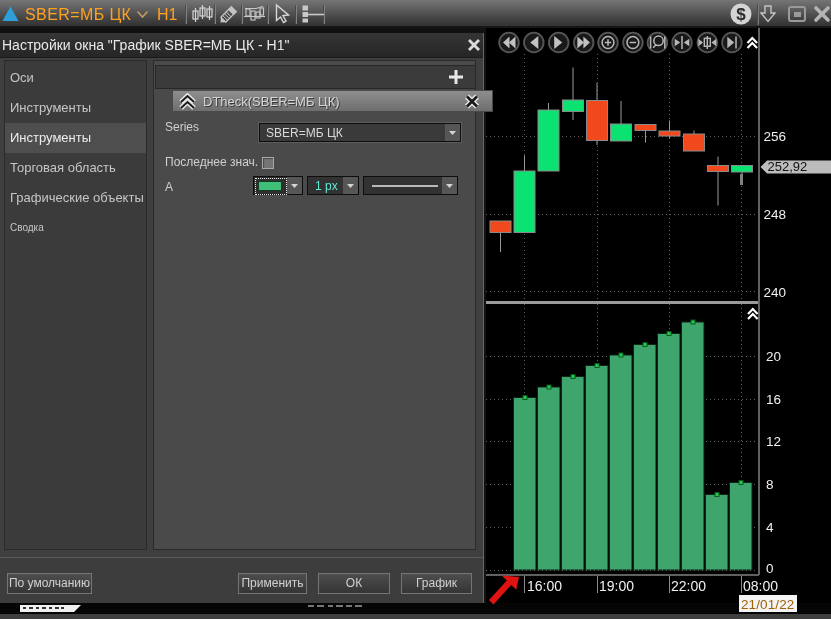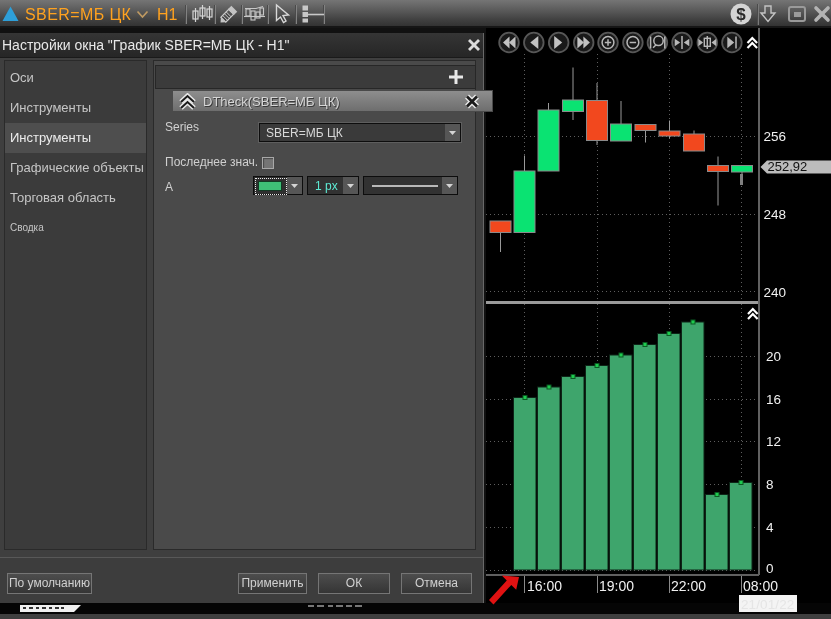--- a/index.html
+++ b/index.html
@@ -278,43 +278,43 @@
     <rect x="23" y="4" width="3" height="2"></rect>
       <rect x="29" y="4" width="4" height="2"></rect>
     <rect x="36" y="4" width="3" height="2"></rect>
       <rect x="42" y="4" width="4" height="2"></rect>
     <rect x="49" y="4" width="3" height="2"></rect>
       <rect x="55" y="4" width="4" height="2"></rect>
     <rect x="61" y="4" width="3" height="2"></rect>
   </g>
 </svg>
 <div class="abs" style="left:739px;top:595px;width:58px;height:17px;background:#f4f4f4;z-index:45;"></div>
-<div class="abs" style="left:741px;top:597px;font-size:13.5px;color:#e5e5e5;z-index:46;letter-spacing:0.1px;">21/01/22</div>
+<div class="abs" style="left:741px;top:597px;font-size:13.5px;color:#a16207;z-index:46;letter-spacing:0.1px;">21/01/22</div>
 <svg class="abs" style="left:487px;top:575px;z-index:50;" width="36" height="36">
   <polygon points="32,2 29.2,14.8 24.3,9.9 6.5,29.5 2,25 19.8,5.4 14.8,0.4" fill="#e01212"></polygon>
 </svg>
 
 <div class="abs" style="left:-6px;top:33px;width:490px;height:570px;background:#3f3f3f;border:1px solid #686868;border-top:none;box-sizing:border-box;z-index:20;">
 
   <div class="abs" style="left:0;top:0;width:488px;height:24px;background:linear-gradient(#353535,#262626);border-bottom:1px solid #1a1a1a;">
     <span class="abs" style="left:7px;top:4px;font-size:14px;color:#e8e8e8;white-space:nowrap;">Настройки окна "График SBER=МБ ЦК - H1"</span>
     <svg class="abs" style="left:472px;top:5px;" width="14" height="14">
       <g stroke="#dcdcdc" stroke-width="2.8">
           <line x1="2" y1="2" x2="12" y2="12"></line>
           <line x1="12" y1="2" x2="2" y2="12"></line>
         </g>
     </svg>
   </div>
 
   <div class="abs" style="left:9px;top:27px;width:143px;height:490px;background:#3b3b3b;border:1px solid #2a2a2a;box-sizing:border-box;padding-top:2px;">
     <div style="height:30px;line-height:30px;padding-left:5px;color:#c6c6c6;font-size:13px;white-space:nowrap;">Оси</div>
     <div style="height:30px;line-height:30px;padding-left:5px;color:#c6c6c6;font-size:13px;white-space:nowrap;">Инструменты</div>
     <div style="height:30px;line-height:30px;padding-left:5px;color:#ececec;font-size:13px;white-space:nowrap;background:#4e4e4e;">Инструменты</div>
+    <div style="height:30px;line-height:30px;padding-left:5px;color:#c6c6c6;font-size:13px;white-space:nowrap;">Торговая область</div>
     <div style="height:30px;line-height:30px;padding-left:5px;color:#c6c6c6;font-size:13px;white-space:nowrap;">Графические объекты</div>
-    <div style="height:30px;line-height:30px;padding-left:5px;color:#c6c6c6;font-size:13px;white-space:nowrap;">Торговая область</div>
     <div style="height:30px;line-height:30px;padding-left:5px;color:#c6c6c6;font-size:10px;white-space:nowrap;">Сводка</div>
   </div>
 
   <div class="abs" style="left:158px;top:27px;width:323px;height:490px;background:#4a4a4a;border:1px solid #2a2a2a;box-sizing:border-box;">
 
     <div class="abs" style="left:1px;top:4px;width:319px;height:22px;background:#3b3b3b;border:1px solid #272727;">
       <svg class="abs" style="left:292px;top:3px;" width="16" height="16">
         <g stroke="#e8e8e8" stroke-width="3">
             <line x1="8" y1="1" x2="8" y2="15"></line>
             <line x1="1" y1="8" x2="15" y2="8"></line>
@@ -382,15 +382,15 @@
             <polygon points="4,7 11,7 7.5,11" fill="#d4d4d4"></polygon>
           </svg>
       </div>
     </div>
   </div>
 
   <div class="abs" style="left:0;top:524px;width:488px;height:45px;background:#3d3d3d;border-top:1px solid #585858;">
     <div class="abs" style="left:12px;top:15px;width:85px;height:21px;background:linear-gradient(#4d4d4d,#353535);border:1px solid #757575;box-sizing:border-box;color:#d0d0d0;font-size:12px;text-align:center;line-height:19px;white-space:nowrap;">По умолчанию</div>
     <div class="abs" style="left:243px;top:15px;width:69px;height:21px;background:linear-gradient(#4d4d4d,#353535);border:1px solid #757575;box-sizing:border-box;color:#d0d0d0;font-size:12px;text-align:center;line-height:19px;white-space:nowrap;">Применить</div>
     <div class="abs" style="left:323px;top:15px;width:72px;height:21px;background:linear-gradient(#4d4d4d,#353535);border:1px solid #757575;box-sizing:border-box;color:#d0d0d0;font-size:12px;text-align:center;line-height:19px;white-space:nowrap;">ОК</div>
-    <div class="abs" style="left:406px;top:15px;width:71px;height:21px;background:linear-gradient(#4d4d4d,#353535);border:1px solid #757575;box-sizing:border-box;color:#d0d0d0;font-size:12px;text-align:center;line-height:19px;white-space:nowrap;">Отмена</div>
+    <div class="abs" style="left:406px;top:15px;width:71px;height:21px;background:linear-gradient(#4d4d4d,#353535);border:1px solid #757575;box-sizing:border-box;color:#d0d0d0;font-size:12px;text-align:center;line-height:19px;white-space:nowrap;">График</div>
   </div>
 </div>
 
 </body></html>

